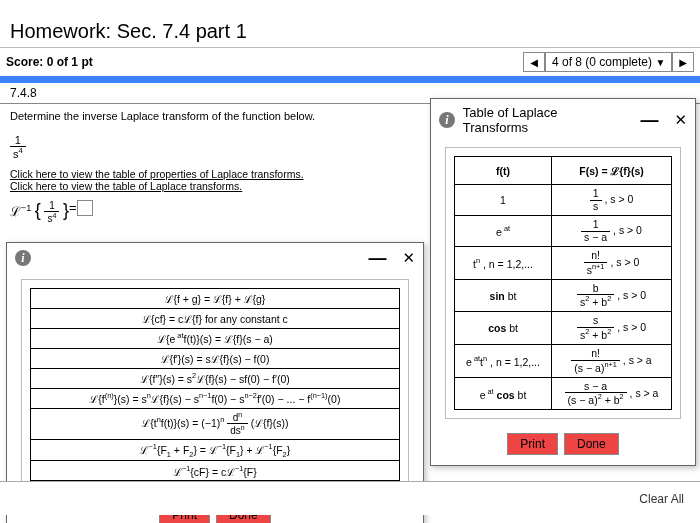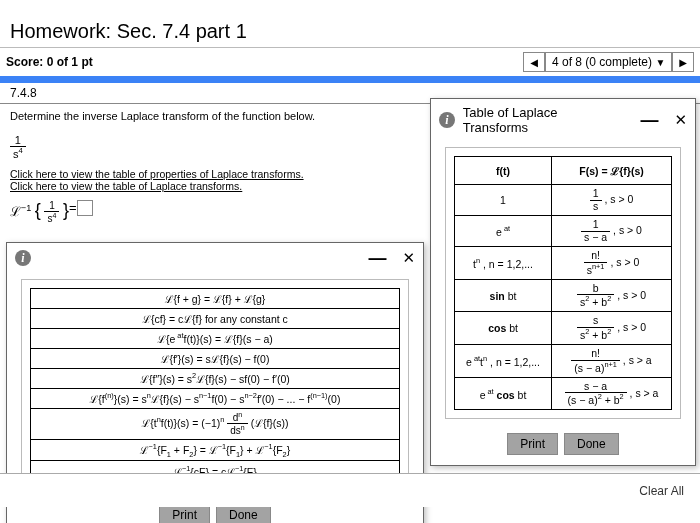--- a/index.html
+++ b/index.html
@@ -71,24 +71,24 @@
     margin:6px 14px 10px 14px; border:1px solid #bbb; padding:8px;
     overflow:auto;
   }
   table.inner { border-collapse: collapse; width:100%; font-size:10.5px;}
   table.inner td, table.inner th {
     border:1px solid #000; padding:3px 5px; text-align:center; vertical-align:middle;
   }
   table.inner th { font-weight:bold; }
   .btnrow { display:flex; gap:6px; justify-content:center; padding:4px 0 10px 0;}
   .stdbtn {
-    border:1px solid #888; background:#a3a3a3; padding:3px 12px; font-size:12px; cursor:pointer;
+    border:1px solid #888; background:#ef4444; padding:3px 12px; font-size:12px; cursor:pointer;
   }
   .bottombar {
-    position:absolute; bottom:16px; left:0; right:0; height:34px;
+    position:absolute; bottom:8px; left:0; right:0; height:34px;
     border-top:1px solid #aaa; display:flex; justify-content:flex-end; align-items:center;
     padding:0 16px; background:#fff;
   }
   .clearall { font-size:12px; color:#333; cursor:pointer;}
   .lap-popup { left:430px; top:98px; width:266px; }
   .prop-popup { left:6px; top:242px; width:418px; }
   .lap-body {  }
   .prop-body {  }
   table.laptab td, table.laptab th { height:28px; }
   table.proptab td { height:20px; padding:2px 5px;}

